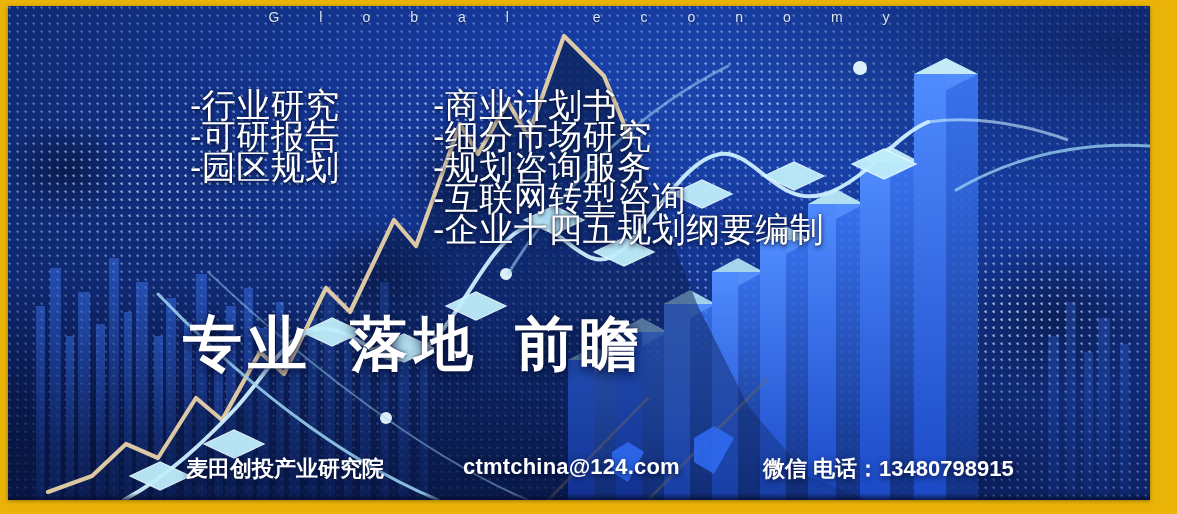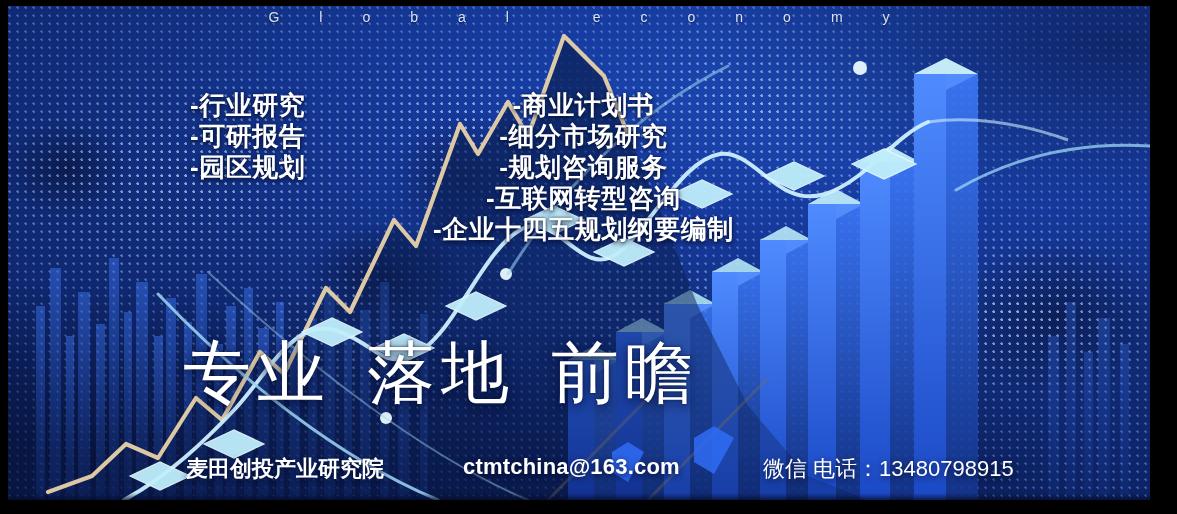--- a/index.html
+++ b/index.html
@@ -4,21 +4,21 @@
 <style>
   html,body{margin:0;padding:0;background:#ffffff;}
   body{
     width:1177px;height:514px;overflow:hidden;
     font-family:"Liberation Sans","DejaVu Sans",sans-serif;
   }
 
   
   #banner{
     position:relative;width:1177px;height:514px;
-    background:#000000;
+    background:#eab308;
     box-sizing:border-box;
   }
   #stage{
     position:absolute;left:8px;top:6px;width:1142px;height:494px;
     overflow:hidden;
     background:#123084;
     box-shadow:0 1px 4px rgba(0,0,0,.35);
   }
 
   
@@ -85,58 +85,56 @@
     text-indent:40px;
     font-weight:400;
     text-shadow:0 1px 2px rgba(0,0,0,.5);
     white-space:nowrap;
     z-index:6;
   }
 
   .svc{
     position:absolute;top:84px;z-index:6;
     color:#ffffff;
-    font-size:26px;
+    font-size:34px;
     line-height:31px;
-    font-weight:700;
+    font-weight:400;
     letter-spacing:.5px;
     text-shadow:0 2px 5px rgba(0,10,40,.85), 0 0 2px rgba(0,20,70,.9);
     white-space:nowrap;
-    text-align:center;
   }
   .svc-left{left:182px;}
   .svc-right{left:413px;margin-left:12px;}
   .svc div{height:31px;}
 
   .headline{
     position:absolute;left:175px;top:292px;z-index:7;
     color:#ffffff;
-    font-size:68px;
+    font-size:59px;
     line-height:92px;
-    font-weight:400;
+    font-weight:700;
     letter-spacing:6px;
     white-space:nowrap;
     text-shadow:0 4px 12px rgba(2,10,45,.8), 0 0 3px rgba(0,15,60,.75);
-    margin-top:28px;
   }
   .headline .gap{display:inline-block;width:36px;}
 
   .footline{
     position:absolute;left:0;right:0;top:440px;z-index:7;
     height:30px;
     white-space:nowrap;
     color:#ffffff;
     font-size:22px;
     font-weight:700;
     text-shadow:0 2px 6px rgba(2,10,45,.85);
   }
   .footline span{position:absolute;top:0;margin-top:8px;}
   .f-org{left:178px;}
   .f-mail{left:455px;font-weight:700;letter-spacing:.2px;}
-  .f-wx{left:755px;font-weight:400;text-align:right;}
+  .f-wx{left:755px;font-weight:700;text-align:right;}
 
   
   .bottom-edge{
     position:absolute;left:0;right:0;bottom:0;height:7px;
     background:linear-gradient(180deg,rgba(4,12,44,0),rgba(4,12,44,.75));
     z-index:8;
   }
 </style>
 </head>
 <body>
@@ -317,19 +315,19 @@
       <div>-细分市场研究</div>
       <div>-规划咨询服务</div>
       <div>-互联网转型咨询</div>
       <div>-企业十四五规划纲要编制</div>
     </div>
 
     <div class="headline"><span>专业</span><span class="gap"></span><span>落地</span><span class="gap"></span><span>前瞻</span></div>
 
     <div class="footline">
       <span class="f-org">麦田创投产业研究院</span>
-      <span class="f-mail">ctmtchina@163.com</span>
+      <span class="f-mail">ctmtchina@124.com</span>
       <span class="f-wx">微信 电话：13480798915</span>
     </div>
 
     <div class="bottom-edge"></div>
   </div>
 </div>
 
 </body></html>

